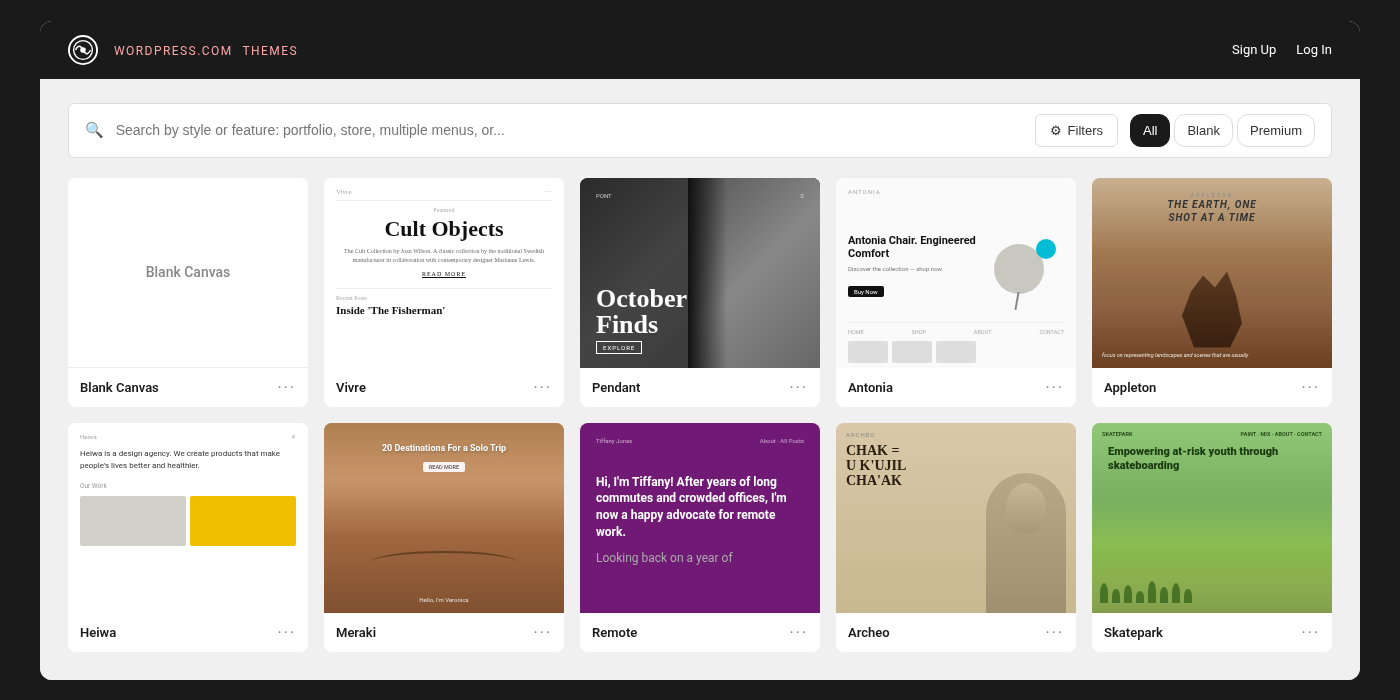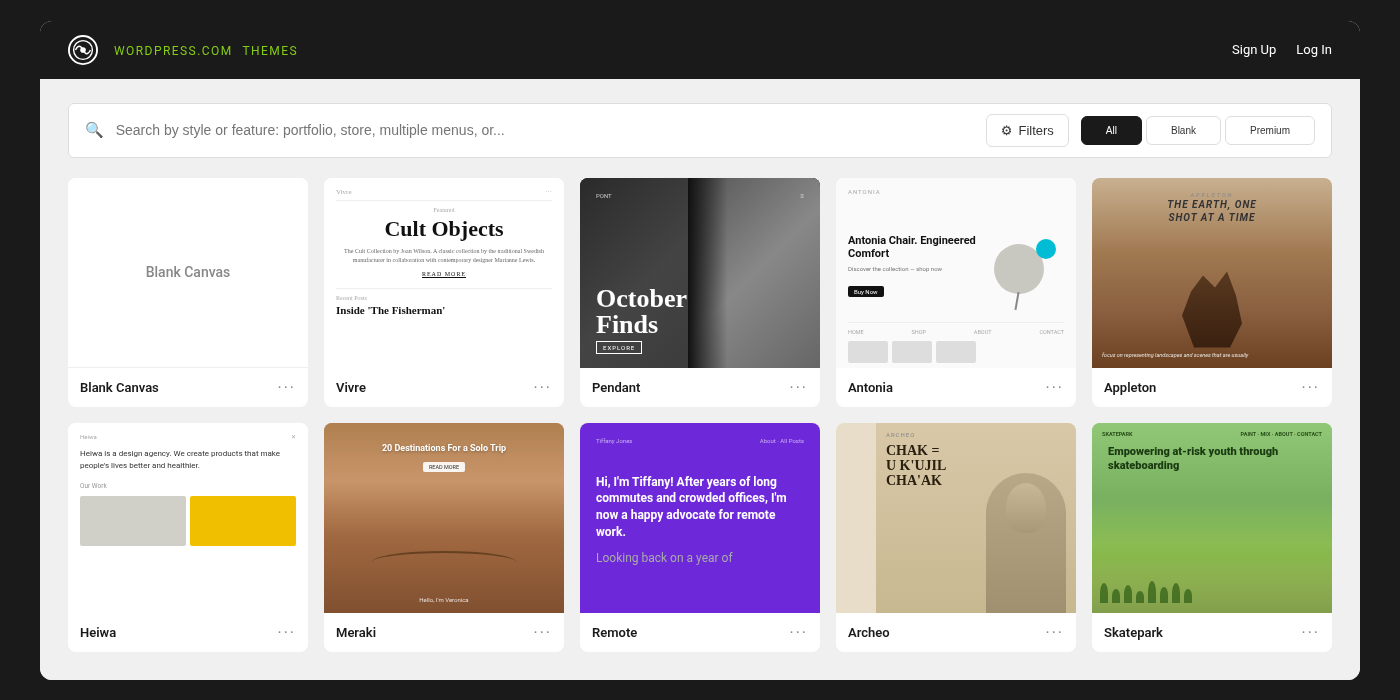--- a/index.html
+++ b/index.html
@@ -36,21 +36,21 @@
       width: 30px;
       height: 30px;
     }
     .nav-brand {
       color: #fff;
       font-size: 14px;
       font-weight: 600;
       letter-spacing: 0.02em;
     }
     .nav-brand span {
-      color: #84cc16;
+      color: #fca5a5;
       font-weight: 400;
       font-size: 12px;
       letter-spacing: 0.12em;
       text-transform: uppercase;
       margin-left: 6px;
     }
     .nav-right {
       display: flex;
       gap: 20px;
       align-items: center;
@@ -100,25 +100,25 @@
       cursor: pointer;
       font-size: 13px;
       color: #333;
       white-space: nowrap;
     }
     .filter-tabs {
       display: flex;
       gap: 4px;
     }
     .filter-tab {
-      padding: 8px 24px;
-      border-radius: 6px;
+      padding: 8px 12px;
+      border-radius: 11px;
       border: 1px solid #ddd;
       background: #fff;
-      font-size: 10px;
+      font-size: 13px;
       cursor: pointer;
       color: #333;
     }
     .filter-tab.active {
       background: #1a1a1a;
       color: #fff;
       border-color: #1a1a1a;
     }
     
     .themes-grid {
@@ -537,21 +537,21 @@
       bottom: 0;
       left: 20%;
       right: 20%;
       height: 20px;
       border-top: 2px solid rgba(80,50,20,0.7);
       border-radius: 50% 50% 0 0;
     }
 
     
     .preview-remote {
-      background: #6d28d9;
+      background: #701a75;
       padding: 14px 16px;
       position: relative;
     }
     .remote-nav {
       display: flex;
       justify-content: space-between;
       margin-bottom: 30px;
     }
     .remote-nav-text {
       font-size: 6px;
@@ -569,21 +569,20 @@
       font-size: 12px;
       color: #aaa;
       line-height: 1.5;
     }
 
     
     .preview-archeo {
       background: #e8ddc8;
       position: relative;
       overflow: hidden;
-      padding-left: 40px;
     }
     .archeo-bg {
       width: 100%;
       height: 100%;
       background: linear-gradient(180deg, #d8c8a8 0%, #c8b890 100%);
       position: relative;
     }
     .archeo-label {
       position: absolute;
       top: 8px;

